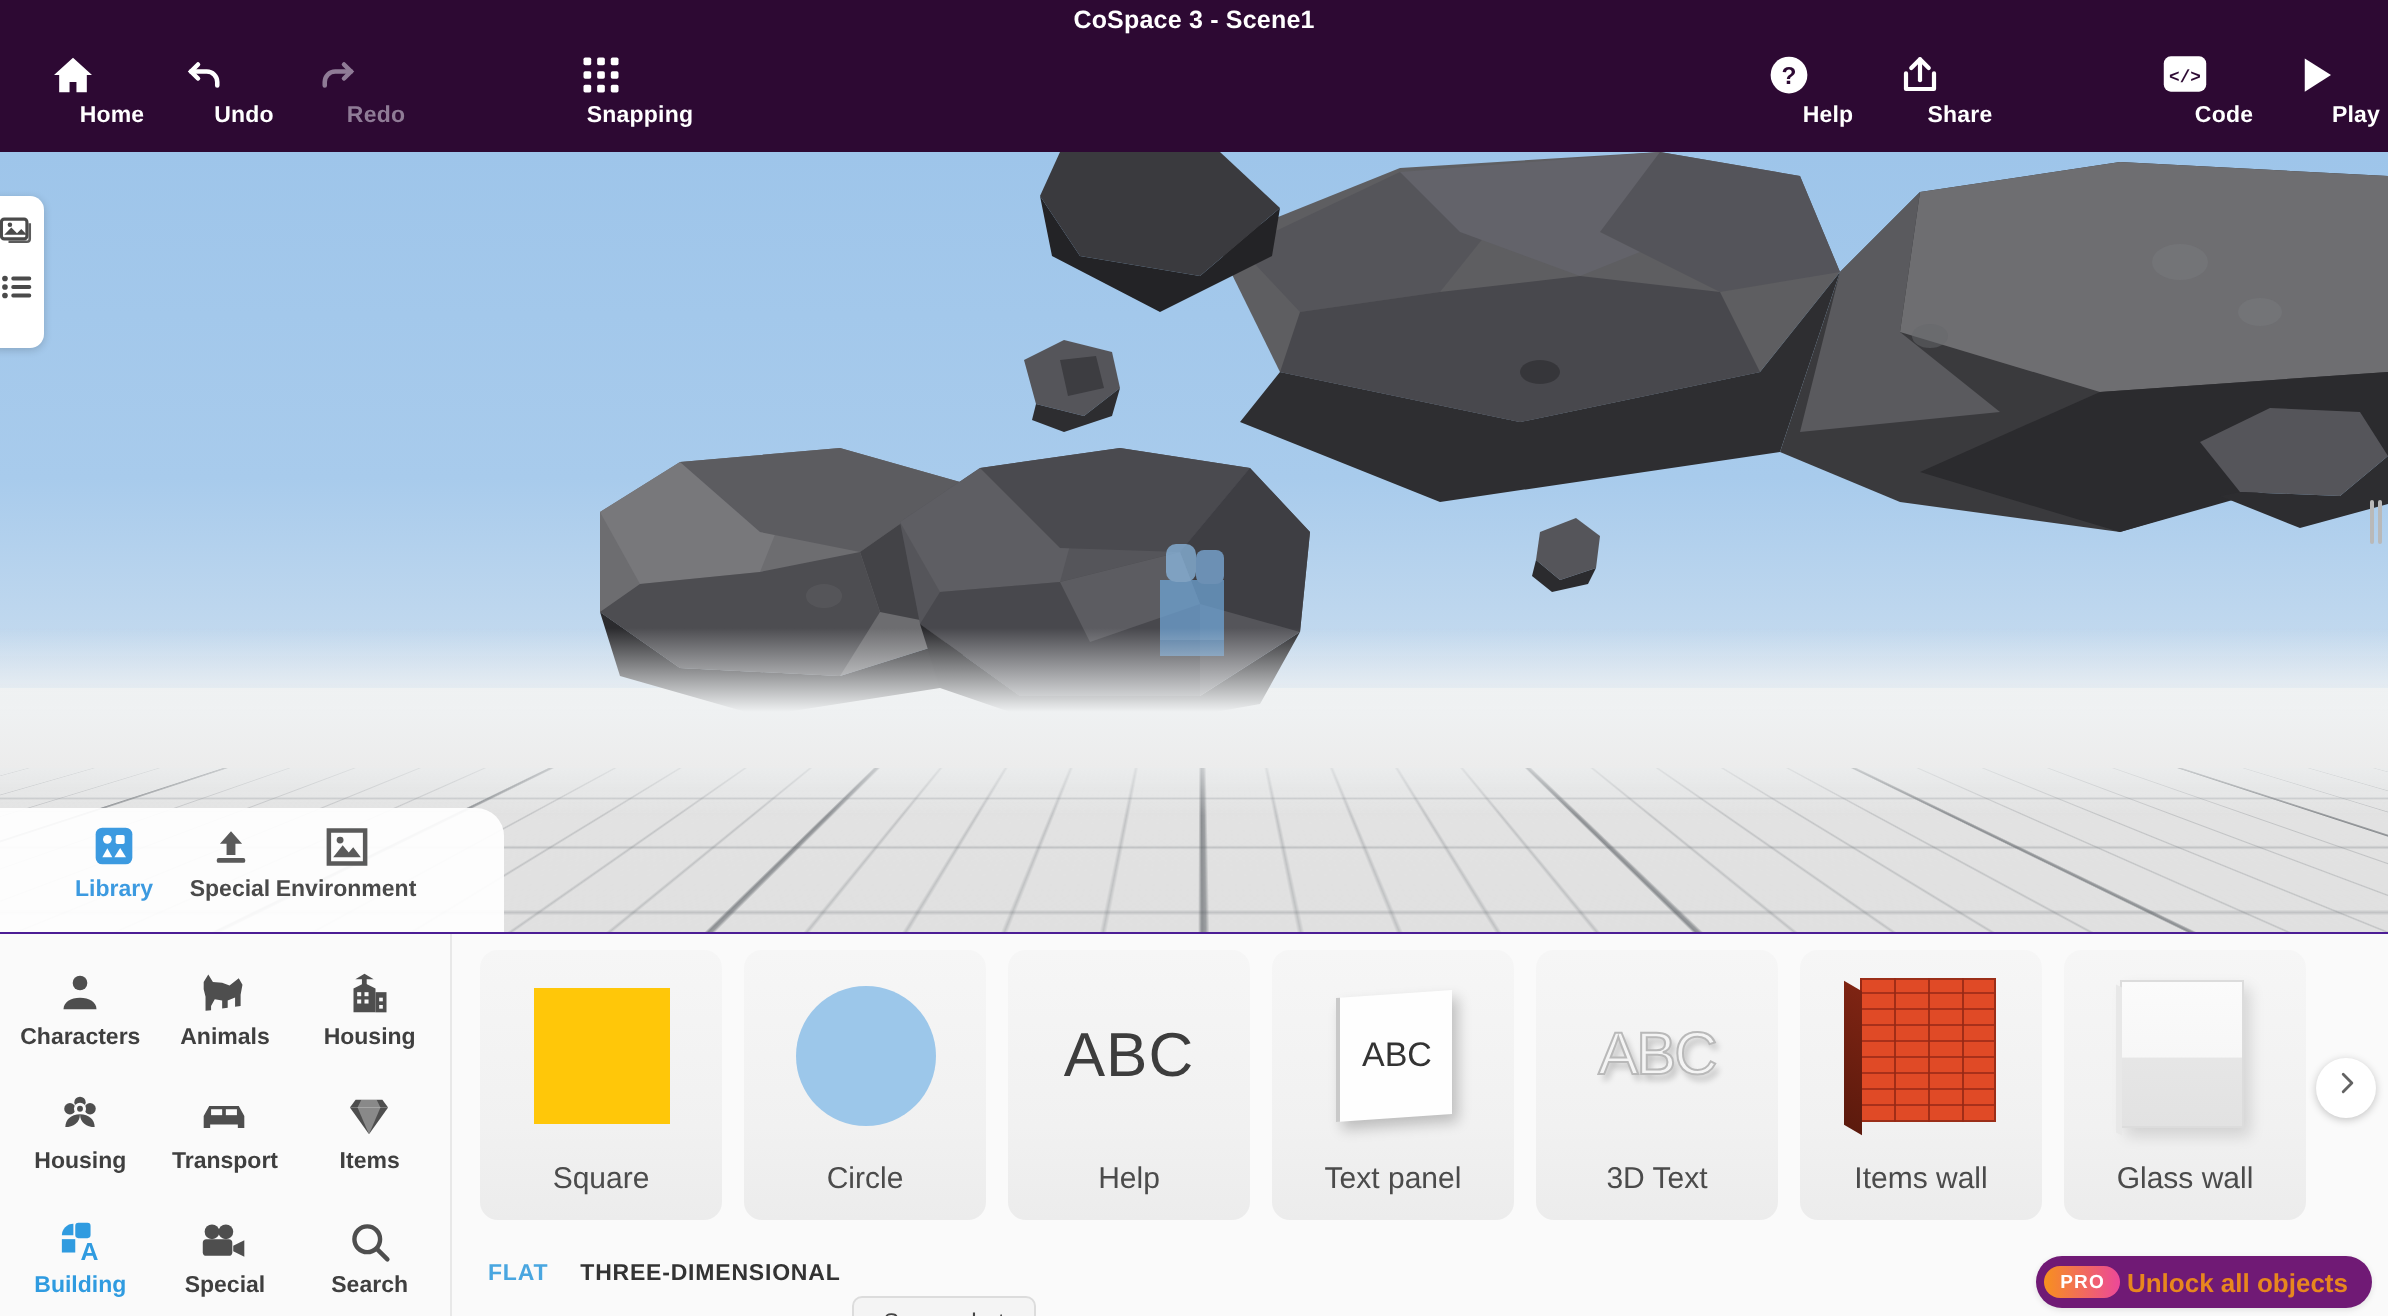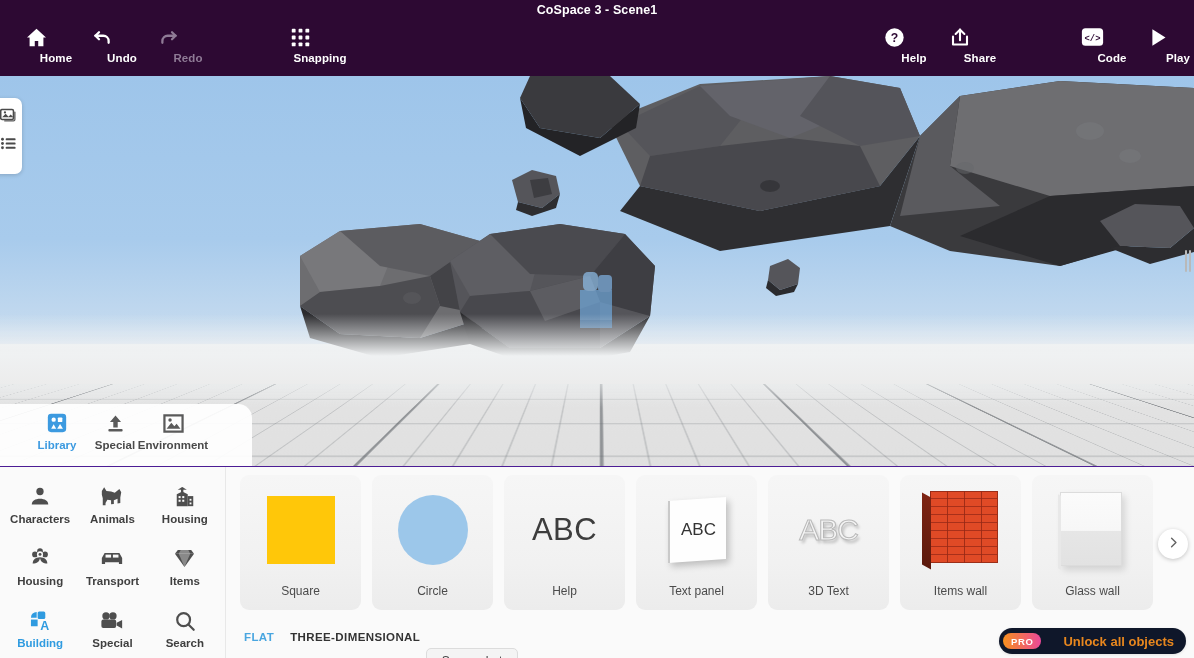--- a/index.html
+++ b/index.html
@@ -137,21 +137,21 @@
   .items-area { position: absolute; left: 226px; top: 0; right: 0; height: 192px; }
   .items-row { position: absolute; left: 14px; top: 8px; display: flex; gap: 11px; }
   .item-card {
     width: 121px; height: 135px; border-radius: 9px;
     background: linear-gradient(#f6f6f6 0%, #f1f1f1 65%, #ececec 100%);
     display: flex; flex-direction: column; align-items: center;
     cursor: pointer; user-select: none;
     position: relative; overflow: hidden;
   }
   .item-thumb { flex: 1; width: 100%; display: flex; align-items: center; justify-content: center; }
-  .item-label { font-size: 12px; color: #4b4b4b; padding-bottom: 12px; font-weight: normal; }
+  .item-label { font-size: 15px; color: #4b4b4b; padding-bottom: 12px; font-weight: normal; }
 
   .next-arrow {
     position: absolute; right: 6px; top: 62px; width: 30px; height: 30px;
     border-radius: 50%; background: #ffffff;
     box-shadow: 0 1px 4px rgba(0,0,0,.22);
     display: flex; align-items: center; justify-content: center;
     cursor: pointer; z-index: 5; color: #636363;
   }
 
   
@@ -165,22 +165,22 @@
 
   .screenshot-btn {
     position: absolute; left: 200px; top: 24px; width: 92px; height: 26px;
     background: #f4f4f4; border: 1px solid #dcdcdc; border-radius: 5px;
     font-size: 12px; color: #444; display:flex; align-items:center; justify-content:center;
     cursor: pointer;
   }
 
   .pro-wrap {
     position: absolute; right: 8px; top: 4px; height: 26px;
-    display: flex; align-items: center; gap: 22px;
-    background: #0f172a; border-radius: 13px; padding: 0 12px 0 4px;
+    display: flex; align-items: center; gap: 3px;
+    background: #701a75; border-radius: 13px; padding: 0 12px 0 4px;
     box-shadow: 0 1px 3px rgba(0,0,0,.10); cursor: pointer;
   }
   .pro-pill {
     background: linear-gradient(90deg, #f7901e 0%, #ec4899 100%);
     color: #ffffff; font-size: 9.5px; font-weight: bold; letter-spacing: .6px;
     border-radius: 9px; padding: 3px 8px 2px 8px;
   }
   .pro-text { font-size: 13px; font-weight: bold; color: #e8871e; }
 </style>
 </head>

